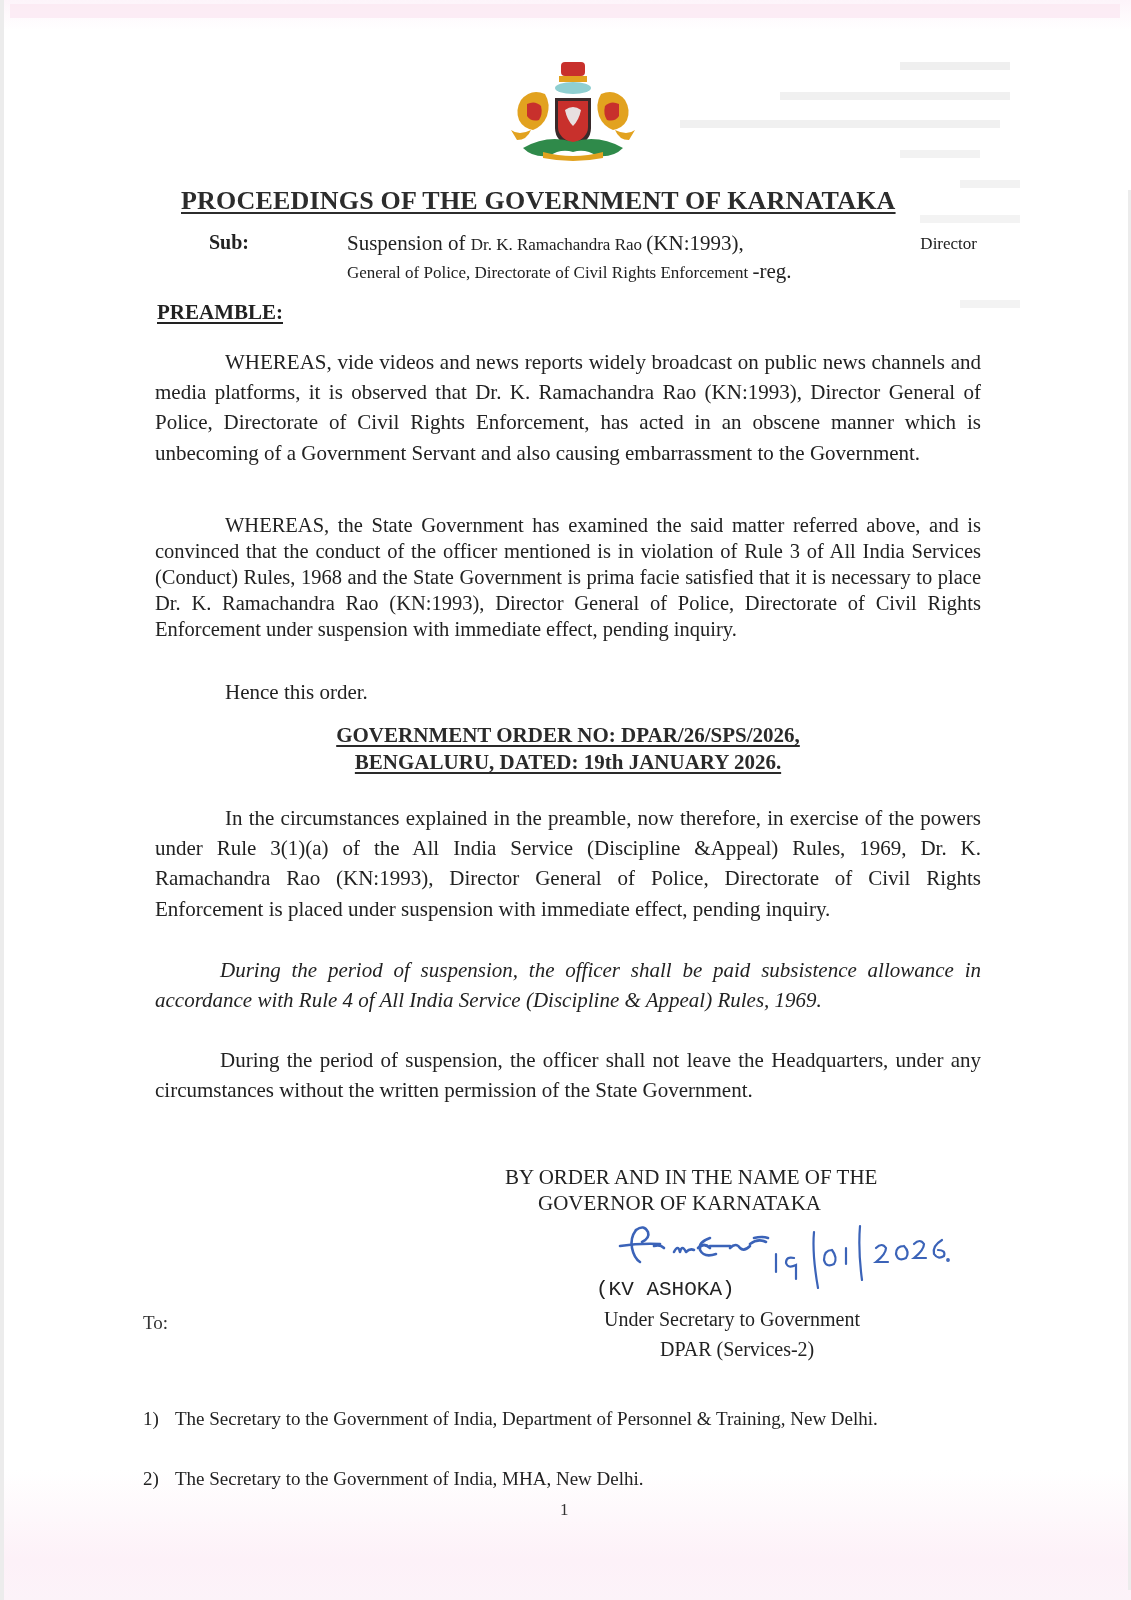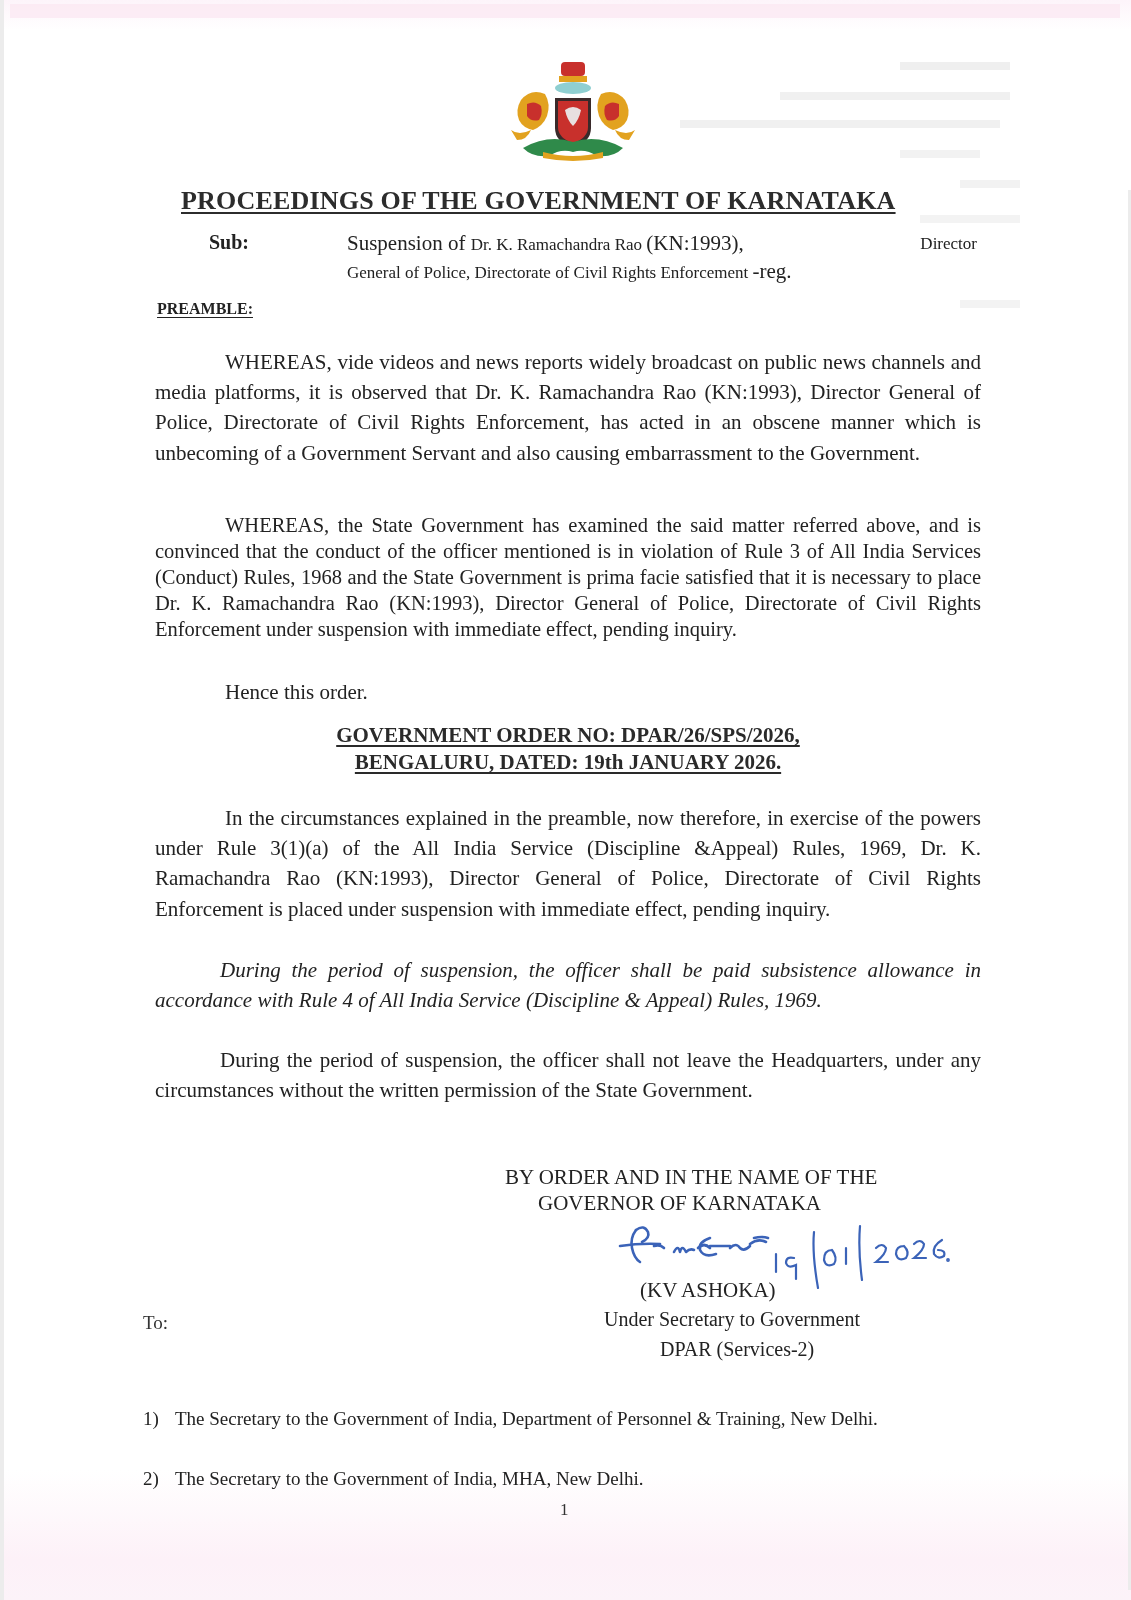--- a/index.html
+++ b/index.html
@@ -79,21 +79,21 @@
       left: 347px; top: 230px;
       width: 630px;
       font-size: 17px;
       line-height: 27px;
       color: #222;
     }
     .sub-text .big { font-size: 21px; }
     .heading {
       position: absolute;
       left: 157px;
-      font-size: 16px;
+      font-size: 21px;
       font-weight: bold;
       text-decoration: underline;
       text-underline-offset: 3px;
       color: #222;
       text-align: center;
     }
     .para {
       position: absolute;
       left: 155px;
       width: 826px;
@@ -256,21 +256,21 @@
       <path d="M232 28 v16"></path>
       <path d="M246 6 q-2 24 2 54"></path>
       <path d="M262 28 q6 -6 10 0 q0 6 -10 14 h12"></path>
       <path d="M290 26 q-8 0 -8 8 q2 8 10 4 q4 -6 -2 -12"></path>
       <path d="M300 24 q6 -6 10 0 q0 6 -10 14 h12"></path>
       <path d="M328 20 q-10 6 -8 14 q4 6 10 2 q2 -6 -6 -6"></path>
       <circle cx="334" cy="40" r="0.8"></circle>
     </g>
   </svg>
 
-  <div class="sign-block" style="left:640px;top:1278px;">(KV ASHOKA)</div>
+  <div class="sign-block" style="left:596px;top:1278px;font-family:Liberation Mono, monospace;">(KV ASHOKA)</div>
   <div class="sign-block" style="left:604px;top:1308px;font-size:20px;">Under Secretary to Government</div>
   <div class="sign-block" style="left:660px;top:1338px;font-size:20px;">DPAR (Services-2)</div>
 
   <div class="to-label">To:</div>
 
   <div class="recipient" style="top:1406px;">
     <span class="num">1)</span>
     <span class="txt">The Secretary to the Government of India, Department of Personnel &amp; Training, New Delhi.</span>
   </div>
 

